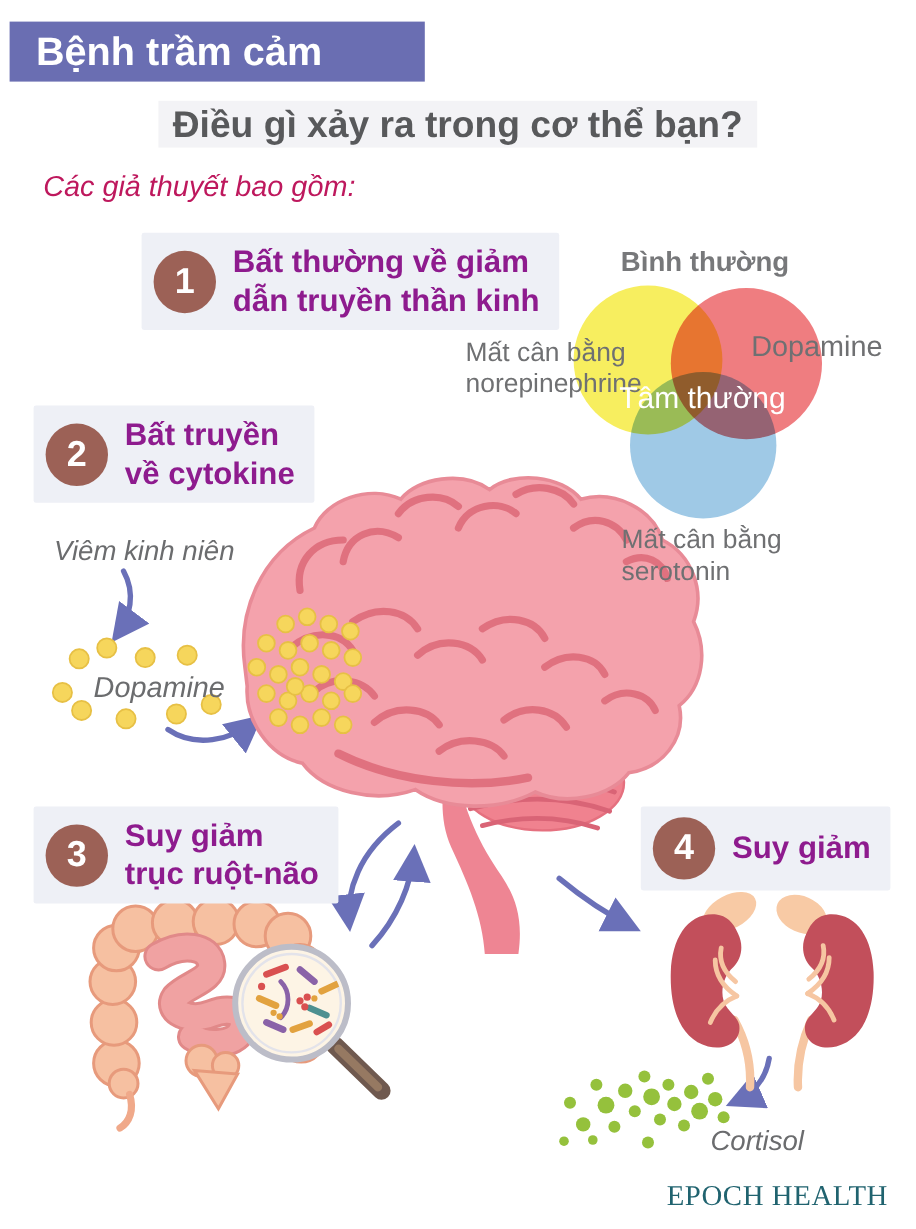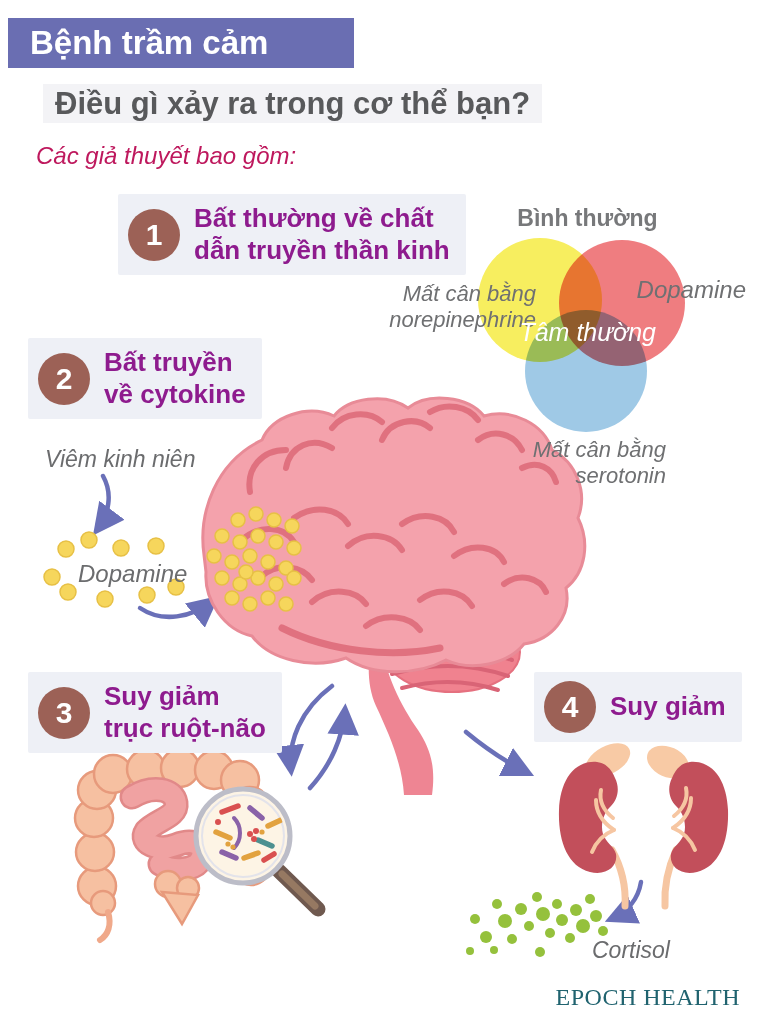--- a/index.html
+++ b/index.html
@@ -1,38 +1,38 @@
 <!DOCTYPE html>
 <html style="--c-banner-bg: #6a6eb2; --c-badge-bg: #eef0f6; --c-number-bg: #9c6156; --c-accent-purple: #8e1b8e; --c-heading-gray: #58595b; --c-arrow: #6a70b8; --c-venn-yellow: #f7ee5f; --c-venn-red: #ef7d80; --c-venn-blue: #9fc9e6; --c-brain-pink: #f4a2ac; --c-brain-fold: #e0717f; --c-dot-yellow: #f6d65c; --c-dot-green: #95c13c; --c-kidney-red: #c24f5b; --c-intestine-peach: #f6c0a1; --c-brand-teal: #20636f;"><head>
 <meta charset="utf-8">
 <style>
   html,body{margin:0;padding:0;background:#fff;}
   body{font-family:"Liberation Sans","DejaVu Sans",sans-serif;}
   .page{position:relative;width:763px;height:1024px;background:#fff;overflow:hidden;}
 
   .banner{position:absolute;left:8px;top:18px;width:346px;height:50px;line-height:50px;
     background:var(--c-banner-bg,#6a6eb2);color:#fff;font-size:33px;font-weight:bold;padding-left:22px;box-sizing:border-box;}
-  .main-title{position:absolute;left:0;top:86px;width:631px;text-align:left;
-    font-size:31px;font-weight:bold;color:var(--c-heading-gray,#58595b);margin-left:43px;}
+  .main-title{position:absolute;left:0;top:86px;width:631px;text-align:right;
+    font-size:31px;font-weight:bold;color:var(--c-heading-gray,#58595b);}
   .main-title span{background:#f3f3f6;padding:2px 12px;}
   .subtitle{position:absolute;left:36px;top:142px;font-size:24px;font-style:italic;color:#be185d;}
 
   .badge{position:absolute;background:var(--c-badge-bg,#eef0f6);display:flex;align-items:center;
     gap:14px;padding:9px 16px 9px 10px;border-radius:2px;}
   .num{width:52px;height:52px;border-radius:50%;background:var(--c-number-bg,#9c6156);
     color:#fff;font-size:30px;font-weight:bold;display:flex;align-items:center;justify-content:center;flex:0 0 auto;}
   .bl-wrap{color:var(--c-accent-purple,#8e1b8e);font-weight:bold;font-size:26px;line-height:1.22;}
 
   .venn-circle{position:absolute;border-radius:50%;mix-blend-mode:multiply;}
   .vc-y{left:478px;top:238px;width:124px;height:124px;background:var(--c-venn-yellow,#f7ee5f);}
   .vc-r{left:559px;top:240px;width:126px;height:126px;background:var(--c-venn-red,#ef7d80);}
   .vc-b{left:525px;top:310px;width:122px;height:122px;background:var(--c-venn-blue,#9fc9e6);}
   .venn-title{position:absolute;left:500px;top:205px;width:175px;text-align:center;
     font-size:23px;font-weight:bold;color:#77787a;}
-  .vlabel{position:absolute;font-style:italic;color:#6f7072;font-size:22px;line-height:1.18;text-align:right;}
+  .vlabel{position:absolute;color:#6f7072;font-size:22px;line-height:1.18;text-align:left;}
   .vl-nore{left:388px;top:281px;width:148px;}
   .vl-dopa{left:626px;top:276px;width:120px;font-size:24px;}
   .vl-mood{left:516px;top:318px;width:140px;color:#fff;font-size:25px;z-index:3;}
   .vl-sero{left:518px;top:437px;width:148px;}
 
   .free-label{position:absolute;font-style:italic;color:#6b6c6e;}
   .lbl-inflam{left:45px;top:446px;font-size:23px;}
   .lbl-cyto{left:78px;top:560px;font-size:24px;}
   .lbl-cort{left:592px;top:937px;font-size:23px;}
 
@@ -258,21 +258,21 @@
     </g>
   </svg>
 
   <div class="banner txt">Bệnh trầm cảm</div>
   <div class="main-title txt"><span>Điều gì xảy ra trong cơ thể bạn?</span></div>
   <div class="subtitle txt">Các giả thuyết bao gồm:</div>
 
   <div class="badge txt" style="left:118px;top:194px;">
     <div class="num">1</div>
     <div class="bl-wrap">
-      <div>Bất thường về chất</div>
+      <div>Bất thường về giảm</div>
       <div>dẫn truyền thần kinh</div>
     </div>
   </div>
   <div class="badge txt" style="left:28px;top:338px;">
     <div class="num">2</div>
     <div class="bl-wrap">
       <div>Bất truyền</div>
       <div>về cytokine</div>
     </div>
   </div>

